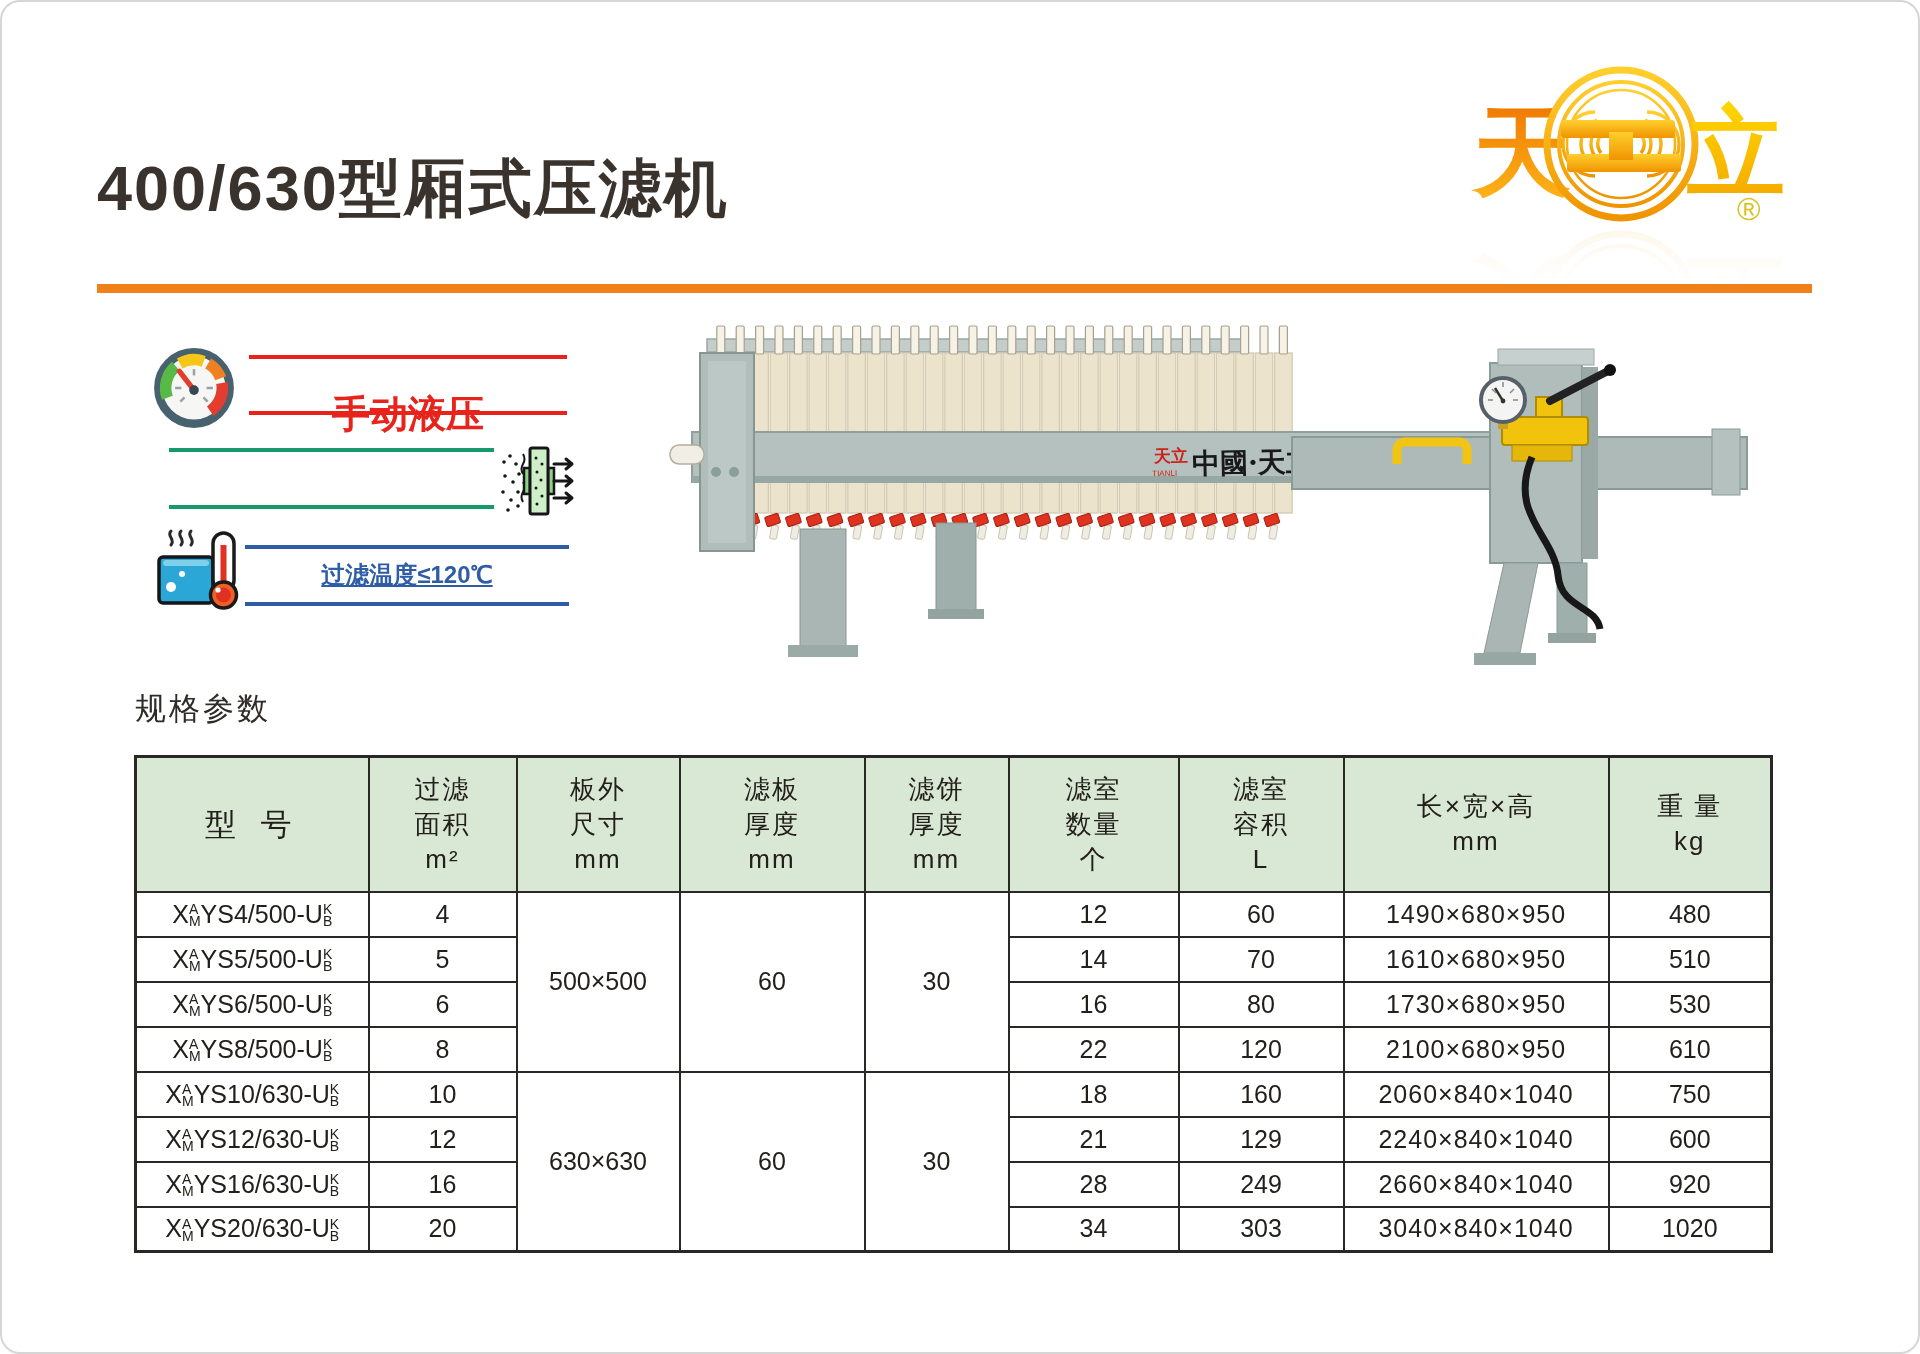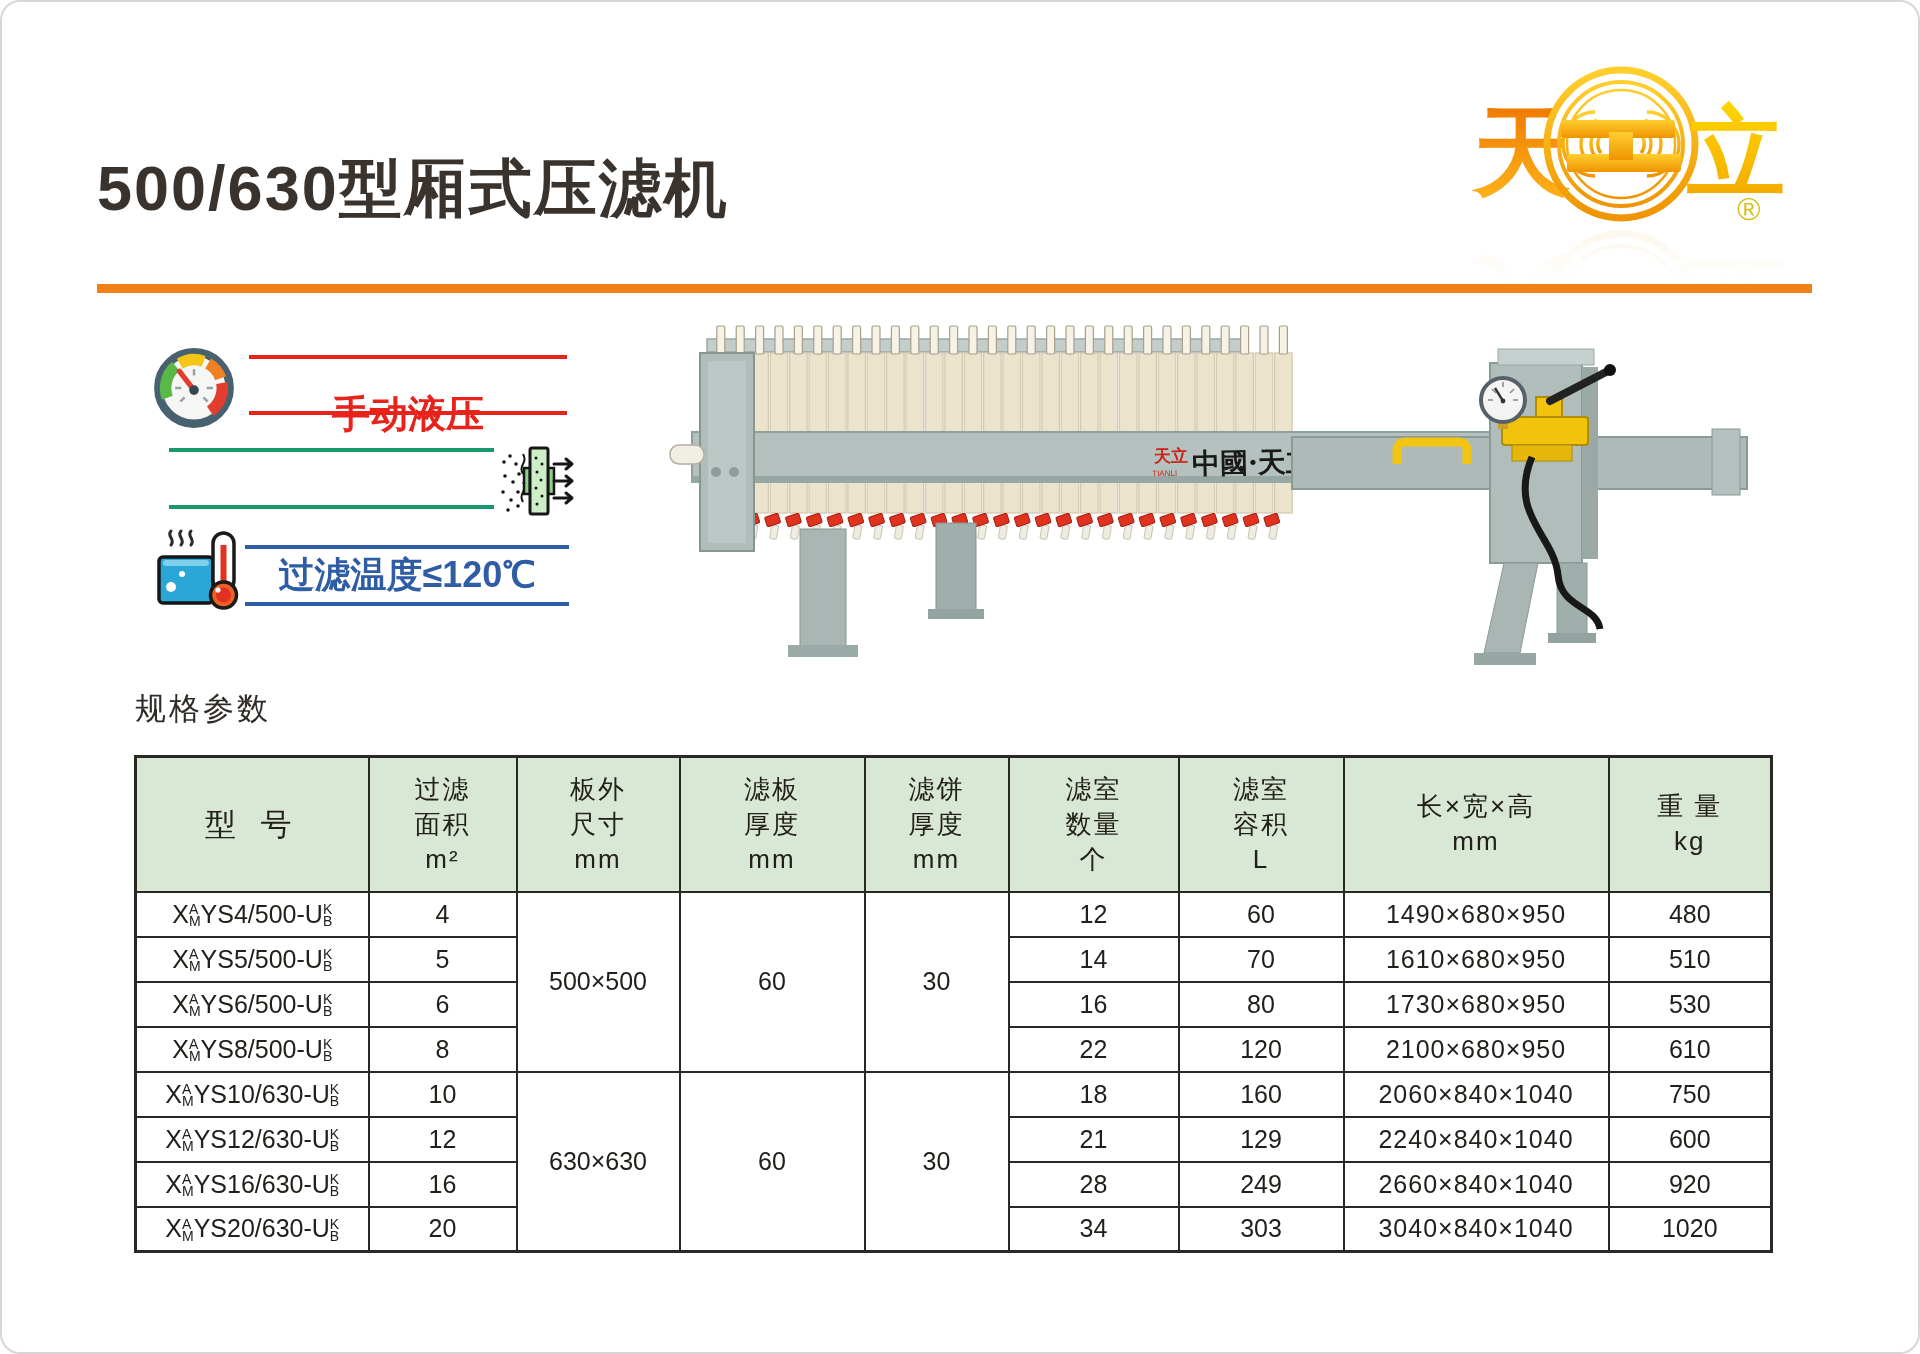--- a/index.html
+++ b/index.html
@@ -37,21 +37,21 @@
   .dims-cell{letter-spacing:1px;}
   
   .footnote{position:absolute;left:150px;top:1256px;font-size:31px;color:#3a342e;letter-spacing:2px;}
   .footnote .mark{color:#e60012;margin-right:8px;}
 </style>
 </head>
 <body>
 
 <div class="canvas">
 
-  <div class="page-title">500/630型厢式压滤机</div>
+  <div class="page-title">400/630型厢式压滤机</div>
 
   <div class="logo-wrap">
     <svg width="345" height="236" viewBox="0 0 345 236">
       <defs>
         <linearGradient id="lgOr" x1="0" y1="0" x2="0" y2="1">
           <stop offset="0" stop-color="#ee7500"></stop>
             <stop offset="1" stop-color="#ffb71b"></stop>
         </linearGradient>
         <linearGradient id="lgYe" x1="0" y1="0" x2="0" y2="1">
           <stop offset="0" stop-color="#ffd800"></stop>
@@ -171,21 +171,21 @@
     <rect x="8" y="33" width="46" height="6" rx="3" fill="#7fd0ea"></rect>
     <circle cx="16" cy="60" r="5" fill="#ffffff"></circle>
       <circle cx="27" cy="47" r="3" fill="#ffffff"></circle>
     <rect x="58" y="6" width="21" height="58" rx="10.5" fill="#ffffff" stroke="#1a1a1a" stroke-width="3.5"></rect>
     <rect x="65.5" y="18" width="6" height="36" fill="#e03222"></rect>
     <circle cx="68.5" cy="68" r="13" fill="#f06024" stroke="#1a1a1a" stroke-width="3.5"></circle>
     <circle cx="68.5" cy="68" r="7.5" fill="#e03222"></circle>
     <circle cx="63" cy="63" r="2.6" fill="#ffffff"></circle>
   </svg>
   <div class="f-line line-blue" style="left:243px;top:543px;width:324px;"></div>
-  <div class="f-label txt-blue" style="left:243px;top:548px;width:324px;font-size:36px;line-height:50px;">过滤温度≤120℃</div>
+  <div class="f-label txt-blue" style="left:243px;top:548px;width:324px;font-size:24px;line-height:50px;text-decoration:underline;">过滤温度≤120℃</div>
   <div class="f-line line-blue" style="left:243px;top:600px;width:324px;"></div>
 
   <svg class="icon-abs" style="left:650px;top:295px;" width="1160" height="375" viewBox="0 0 1160 375" id="machine-svg">
 
     <rect x="55" y="42" width="534" height="13" fill="#c3cdca" stroke="#9aa8a5" stroke-width="1.5"></rect>
 
     <g id="g-plates">
         <rect x="60" y="56" width="17.6" height="160" fill="#ece3cd" stroke="#d5cab2" stroke-width="1.3"></rect>
         <rect x="64.8" y="29" width="8" height="28" fill="#f6f2e6" stroke="#a89f8d" stroke-width="1.2" rx="1.5"></rect>
         <rect x="79.4" y="56" width="17.6" height="160" fill="#ece3cd" stroke="#d5cab2" stroke-width="1.3"></rect>

